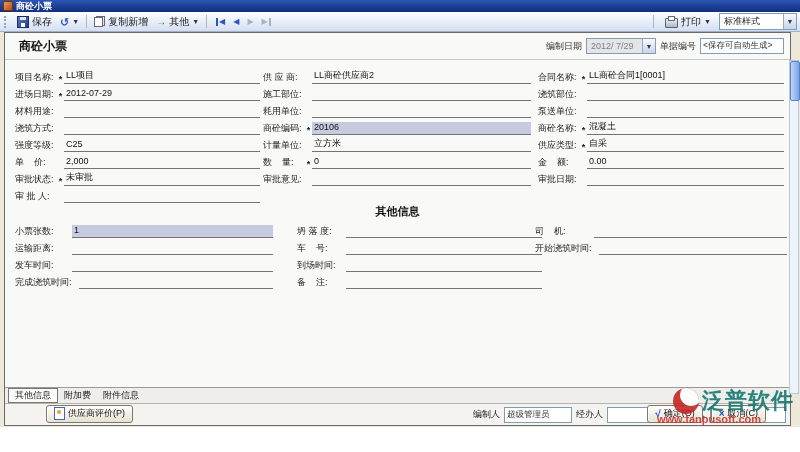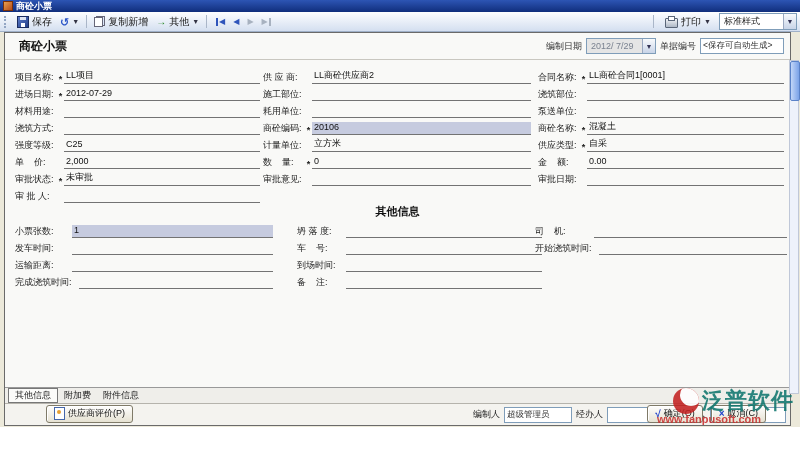--- a/index.html
+++ b/index.html
@@ -278,26 +278,26 @@
       </div>
 
     <div class="other-title">其他信息</div>
     <div class="col" id="other-col1">
         <div class="frow">
           <span class="flabel">小票张数:</span>
           <span class="freq"></span>
           <span class="fval hl">1</span>
         </div>
         <div class="frow">
+          <span class="flabel">运输距离:</span>
+          <span class="freq"></span>
+          <span class="fval"></span>
+        </div>
+        <div class="frow">
           <span class="flabel">发车时间:</span>
-          <span class="freq"></span>
-          <span class="fval"></span>
-        </div>
-        <div class="frow">
-          <span class="flabel">运输距离:</span>
           <span class="freq"></span>
           <span class="fval"></span>
         </div>
         <div class="frow">
           <span class="flabel">完成浇筑时间:</span>
           <span class="freq"></span>
           <span class="fval"></span>
         </div>
       </div>
     <div class="col" id="other-col2">

